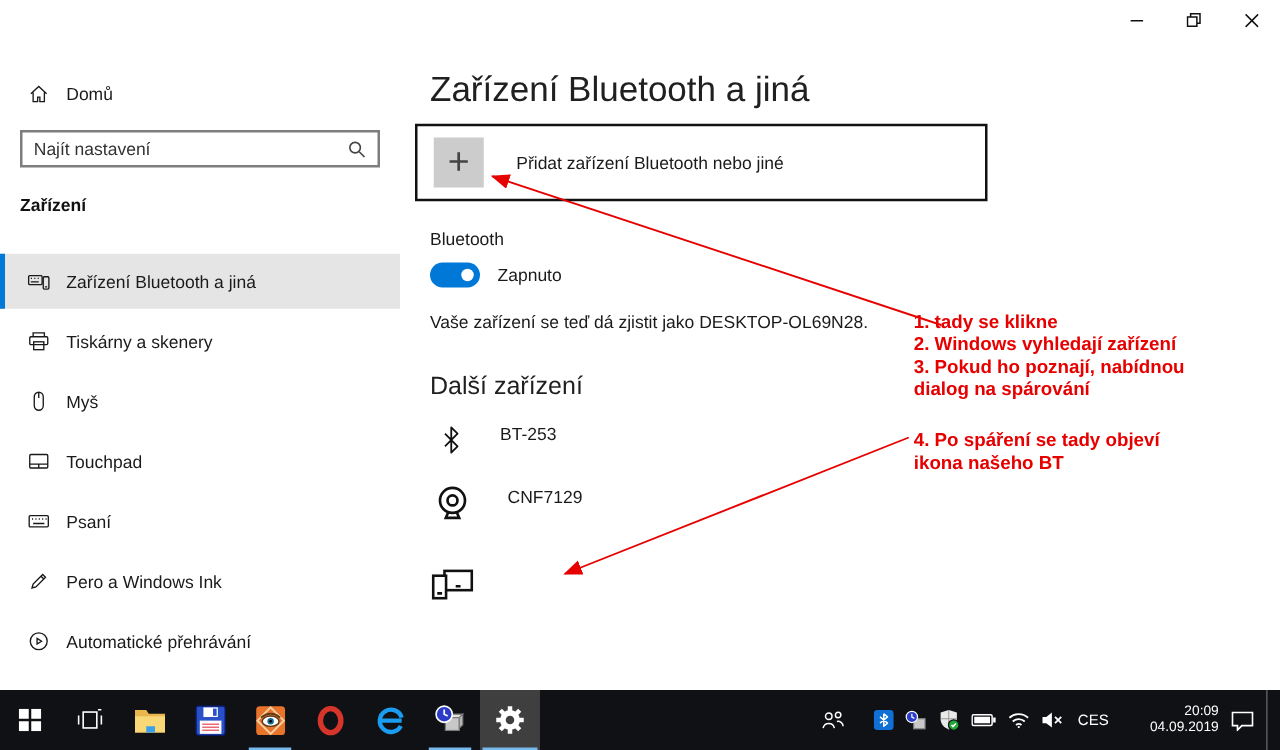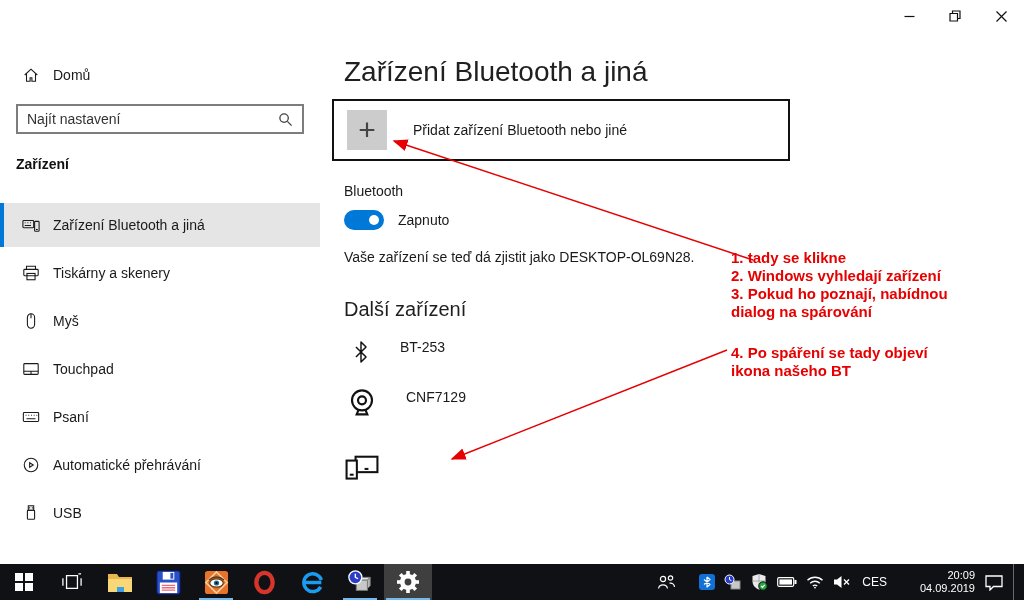--- a/index.html
+++ b/index.html
@@ -48,21 +48,21 @@
   .dev-2 { left:346px; top:387px; }
   .dev-3 { left:344px; top:450px; }
 
   
   .annot { position:absolute; color:#e60000; font-weight:bold; font-size:15px; line-height:18px; white-space:nowrap; }
   .annot-1 { left:731px; top:249px; }
   .annot-2 { left:731px; top:344px; }
   .arrow-layer { position:absolute; left:0; top:0; width:1024px; height:600px; pointer-events:none; }
 
   
-  .taskbar { position:absolute; left:0; bottom:0; width:1024px; height:36px; background:#101114; display:flex; align-items:stretch; z-index:10; }
+  .taskbar { position:absolute; left:0; bottom:0; width:1024px; height:48px; background:#101114; display:flex; align-items:stretch; z-index:10; }
   .tb-slot { position:relative; width:48px; display:flex; align-items:center; justify-content:center; cursor:pointer; }
   .tb-slot.active { background:#3f3f3f; }
   .tb-underline { position:absolute; left:7px; right:7px; bottom:0; height:2px; background:#76b9ed; }
   .tb-slot.active .tb-underline { left:2px; right:2px; }
   .tray { position:absolute; right:0; top:0; bottom:0; display:flex; align-items:center; gap:9px; padding-right:7px; }
   .tray-icon { display:flex; align-items:center; justify-content:center; cursor:pointer; }
   .tray-lang { color:#fff; font-size:12px; cursor:pointer; padding:0 2px; }
   .tray-clock { color:#fff; font-size:11px; line-height:13px; text-align:right; cursor:pointer;margin-left:22px; }
   .show-desktop { width:4px; height:100%; border-left:1px solid #6a6a6a; cursor:pointer; }
 </style>
@@ -141,20 +141,26 @@
       </div>
       <div class="nav-item">
         <svg width="18" height="18" viewBox="0 0 20 20">
             <rect x="1.5" y="5" width="17" height="10" rx="1"></rect>
             <path d="M4 8h1M7 8h1M10 8h1M13 8h1M16 8h1M5 12h10"></path>
           </svg>
         <span>Psaní</span>
       </div>
       <div class="nav-item">
         <svg width="18" height="18" viewBox="0 0 20 20">
+            <path d="M4 16l1-3.5L13.5 4l2.5 2.5L7.5 15 4 16zM12 5.5l2.5 2.5"></path>
+          </svg>
+        <span>Pero a Windows Ink</span>
+      </div>
+      <div class="nav-item">
+        <svg width="18" height="18" viewBox="0 0 20 20">
             <circle cx="10" cy="10" r="7.5"></circle>
             <path d="M8.5 7.5l4 2.5-4 2.5z"></path>
           </svg>
         <span>Automatické přehrávání</span>
       </div>
       <div class="nav-item">
         <svg width="18" height="18" viewBox="0 0 20 20">
             <rect x="7" y="2" width="6" height="5"></rect>
             <path d="M8.5 3.5v1.5M11.5 3.5v1.5"></path>
             <rect x="6" y="7" width="8" height="10" rx="1"></rect>

